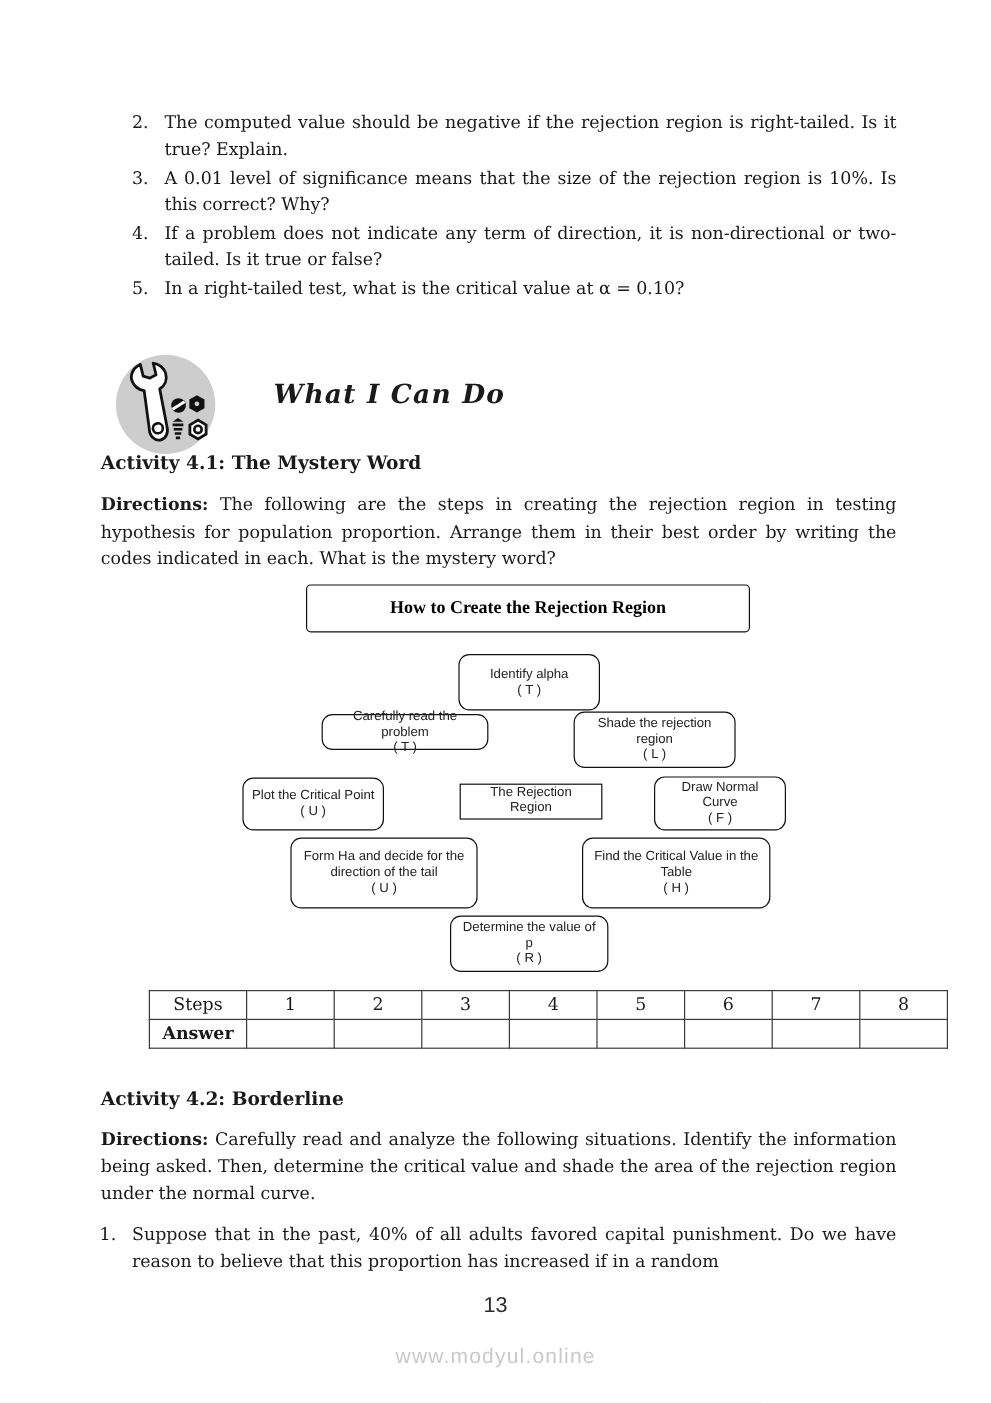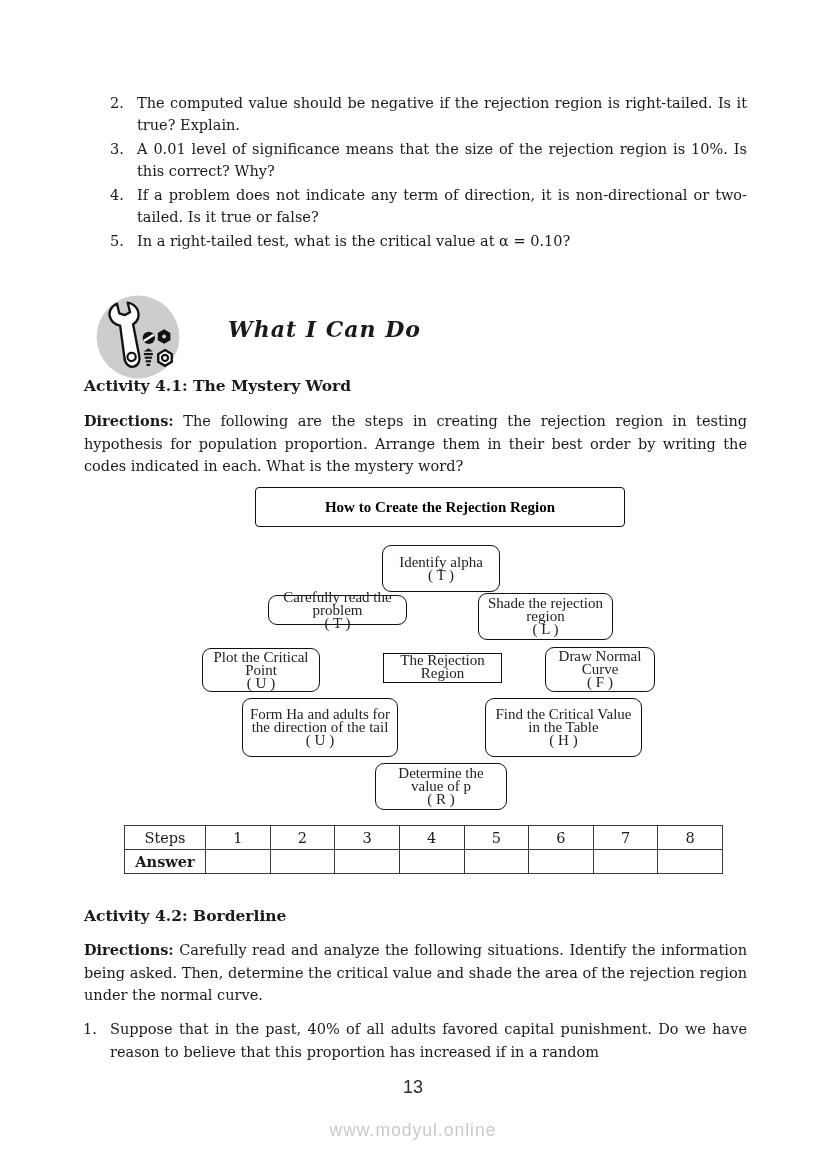--- a/index.html
+++ b/index.html
@@ -31,35 +31,35 @@
   .directions{position:absolute;left:84px;width:663px;text-align:justify;
      font-size:14.5px;line-height:22.5px;}
   .dir1{top:410px;}
   .dir2{top:939px;}
   .directions b{font-weight:bold;}
   
   .fc-box{
     position:absolute;box-sizing:border-box;
     border:1.3px solid #111;border-radius:9px;
     display:flex;flex-direction:column;align-items:center;justify-content:center;
-    font-family:Liberation Serif, serif;
-    font-size:15px;line-height:13px;color:#222;
+    font-family:Liberation Sans, sans-serif;
+    font-size:11px;line-height:13px;color:#222;
     text-align:center;padding:2px 6px;background:#fff;
   }
   .fc-title{
     position:absolute;left:255px;top:487px;width:370px;height:40px;
     box-sizing:border-box;border:1.5px solid #111;border-radius:4px;
     display:flex;align-items:center;justify-content:center;
     font-family:"Liberation Serif", serif;
     font-size:15px;font-weight:bold;color:#000;background:#fff;
   }
   .fc-rect{border-radius:0;border-width:1.8px;}
   
   .answer-table{
-    position:absolute;left:124px;top:825px;width:599px;
+    position:absolute;left:124px;top:825px;width:666px;
     border-collapse:collapse;table-layout:fixed;
     font-size:14.5px;
   }
   .answer-table td{
     border:1px solid #3a3a3a;height:23px;text-align:center;
     padding:0;
   }
   .answer-table{border:1.5px solid #3a3a3a;}
   .answer-table .lab{width:80px;}
   .answer-table .bold{font-weight:bold;}
@@ -158,21 +158,21 @@
   <div class="fc-box fc-rect" style="left:383px;top:653px;width:119px;height:30px;justify-content:flex-end;">
     <div>The Rejection Region</div>
   </div>
 
   <div class="fc-box" style="left:545px;top:647px;width:110px;height:45px;">
     <div>Draw Normal Curve</div>
     <div>( F )</div>
   </div>
 
   <div class="fc-box" style="left:242px;top:698px;width:156px;height:59px;">
-    <div>Form Ha and adults for the direction of the tail</div>
+    <div>Form Ha and decide for the direction of the tail</div>
     <div>( U )</div>
   </div>
 
   <div class="fc-box" style="left:485px;top:698px;width:157px;height:59px;">
     <div>Find the Critical Value in the Table</div>
     <div>( H )</div>
   </div>
 
   <div class="fc-box" style="left:375px;top:763px;width:132px;height:47px;">
     <div>Determine the value of p</div>

